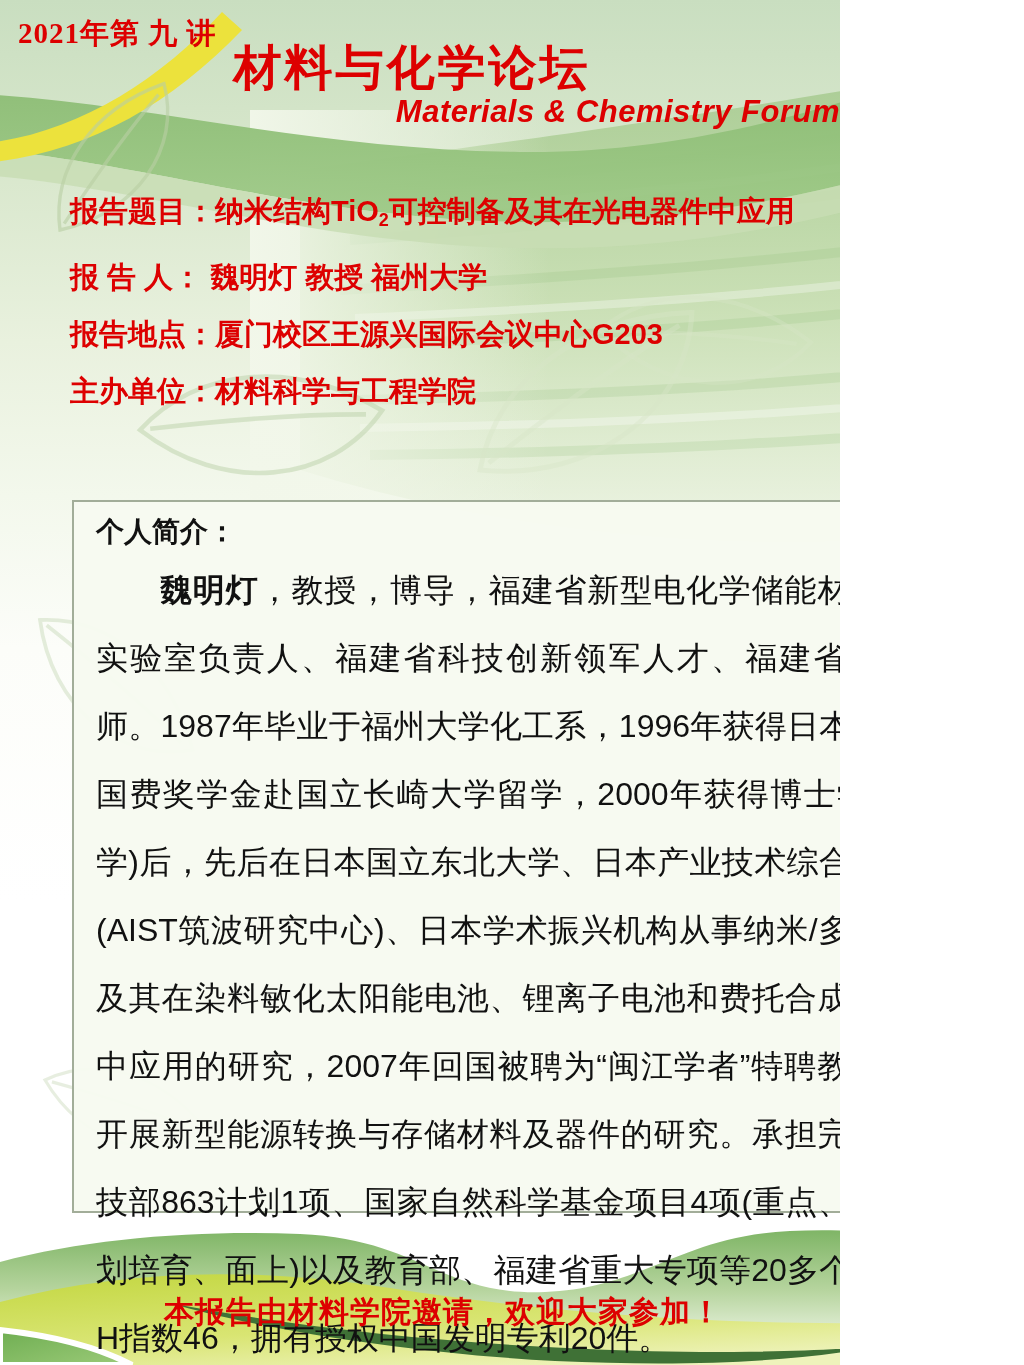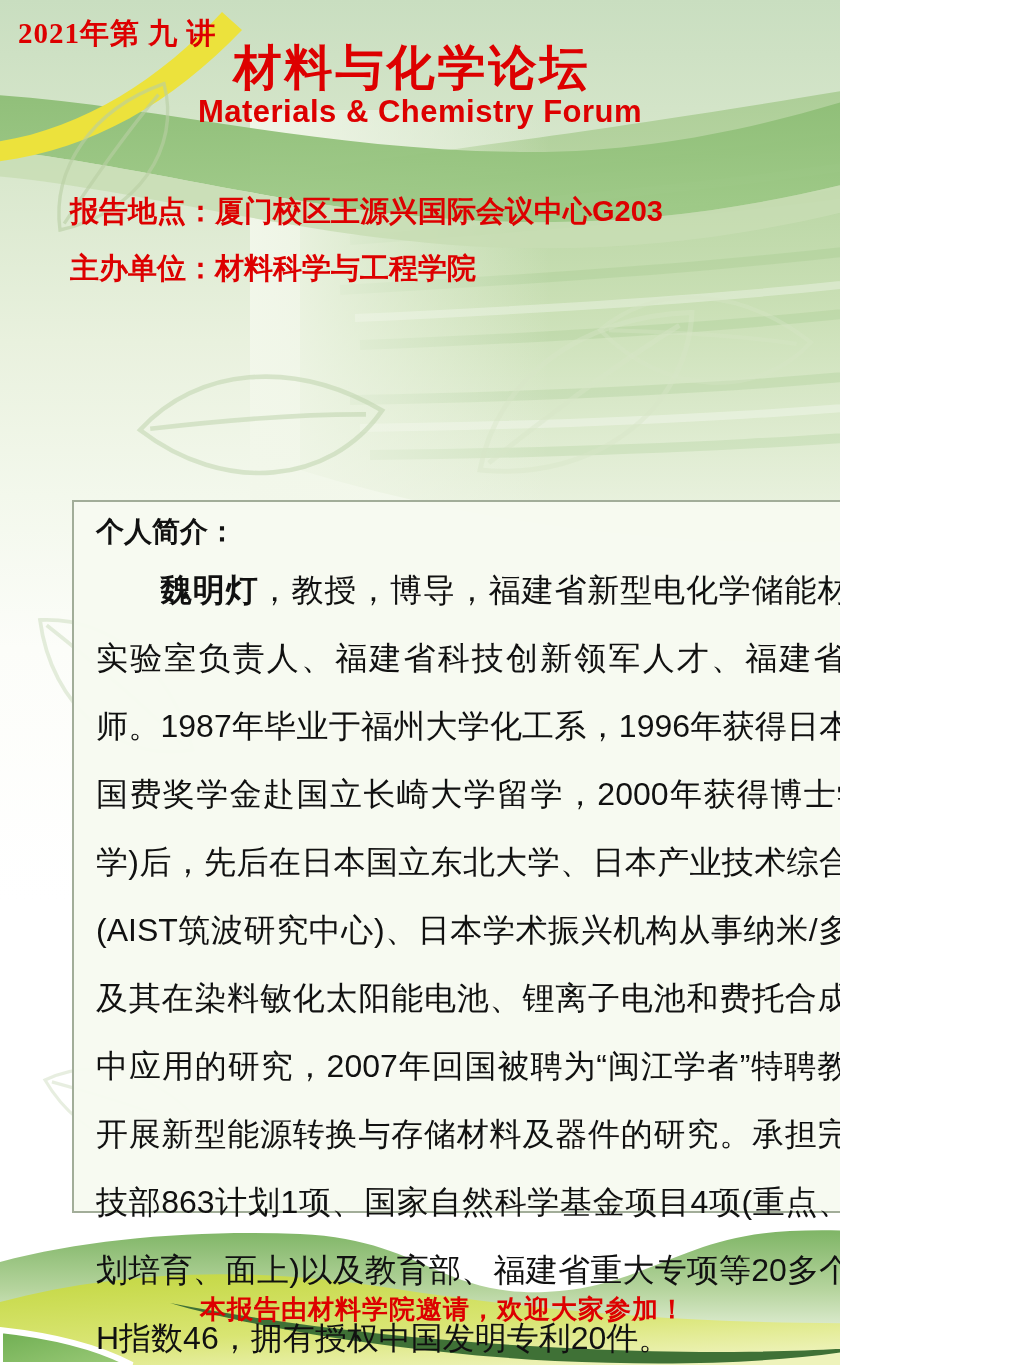--- a/index.html
+++ b/index.html
@@ -13,23 +13,24 @@
     font-family:"Liberation Serif","DejaVu Serif",serif;
     font-size:29px;font-weight:bold;letter-spacing:1px;
     color:var(--accent-red,#dd0000);
   }
   .title-cn{
     left:0;right:16px;top:36px;margin:0;text-align:center;
     font-size:48px;font-weight:900;letter-spacing:3px;
     color:var(--accent-red,#dd0000);
   }
   .title-en{
-    left:0;right:0;top:94px;margin:0;text-align:center;
+    left:0;right:0;top:94px;margin:0;text-align:right;
     font-size:31px;font-weight:bold;letter-spacing:0.5px;
     color:var(--accent-red,#dd0000);
+    font-style:italic;
   }
 
   .info{left:70px;top:196px;width:910px;}
   .info-row{
     margin-bottom:27px;
     font-size:29px;line-height:30px;font-weight:bold;
     color:var(--accent-red,#dd0000);
     white-space:nowrap;
   }
   .info-row sub{font-size:0.62em;vertical-align:-0.28em;}
@@ -47,21 +48,21 @@
   .bio-paragraph{
     margin:6px 0 0 0;
     font-size:32px;line-height:68px;
     color:var(--body-text,#111111);
     text-align:justify;text-indent:2em;
   }
   .bio-name{font-weight:bold;}
 
   .footer-line{
     left:46px;right:0;top:1292px;text-align:center;
-    font-size:26px;font-weight:bold;letter-spacing:1px;
+    font-size:30px;font-weight:bold;letter-spacing:1px;
     color:var(--accent-red,#dd0000);
   }
 </style>
 </head>
 <body>
 
 <div class="poster">
 
   <svg class="bg" viewBox="0 0 1024 1365" aria-hidden="true">
     <defs>
@@ -151,20 +152,22 @@
       <path d="M0,1330 C55,1336 100,1348 132,1365 L0,1365 Z" fill="url(#cornerGrad)" stroke="#ffffff" stroke-width="6"></path>
     </g>
   </svg>
 
   <div class="layer edition">2021年第 九 讲</div>
 
   <h1 class="layer title-cn">材料与化学论坛</h1>
   <h2 class="layer title-en">Materials &amp; Chemistry Forum</h2>
 
   <div class="layer info">
+    <div class="info-row"><span>报告题目：</span><span>纳米结构TiO</span><sub>2</sub><span>可控制备及其在光电器件中应用</span></div>
+    <div class="info-row"><span>报 告 人：</span><span> 魏明灯 教授 福州大学</span></div>
     <div class="info-row"><span>报告地点：</span><span>厦门校区王源兴国际会议中心G203</span></div>
     <div class="info-row"><span>主办单位：</span><span>材料科学与工程学院</span></div>
   </div>
 
   <div class="layer bio-box">
     <div class="bio-heading">个人简介：</div>
     <p class="bio-paragraph"><span class="bio-name">魏明灯</span><span>，教授，博导，福建省新型电化学储能材料重点实验室负责人、福建省科技创新领军人才、福建省优秀教师。1987年毕业于福州大学化工系，1996年获得日本文部省国费奖学金赴国立长崎大学留学，2000年获得博士学位(工学)后，先后在日本国立东北大学、日本产业技术综合研究所(AIST筑波研究中心)、日本学术振兴机构从事纳米/多孔材料及其在染料敏化太阳能电池、锂离子电池和费托合成催化剂中应用的研究，2007年回国被聘为“闽江学者”特聘教授，并开展新型能源转换与存储材料及器件的研究。承担完成了科技部863计划1项、国家自然科学基金项目4项(重点、重大计划培育、面上)以及教育部、福建省重大专项等20多个课题。H指数46，拥有授权中国发明专利20件。</span></p>
   </div>
 
   <div class="layer footer-line">本报告由材料学院邀请，欢迎大家参加！</div>

